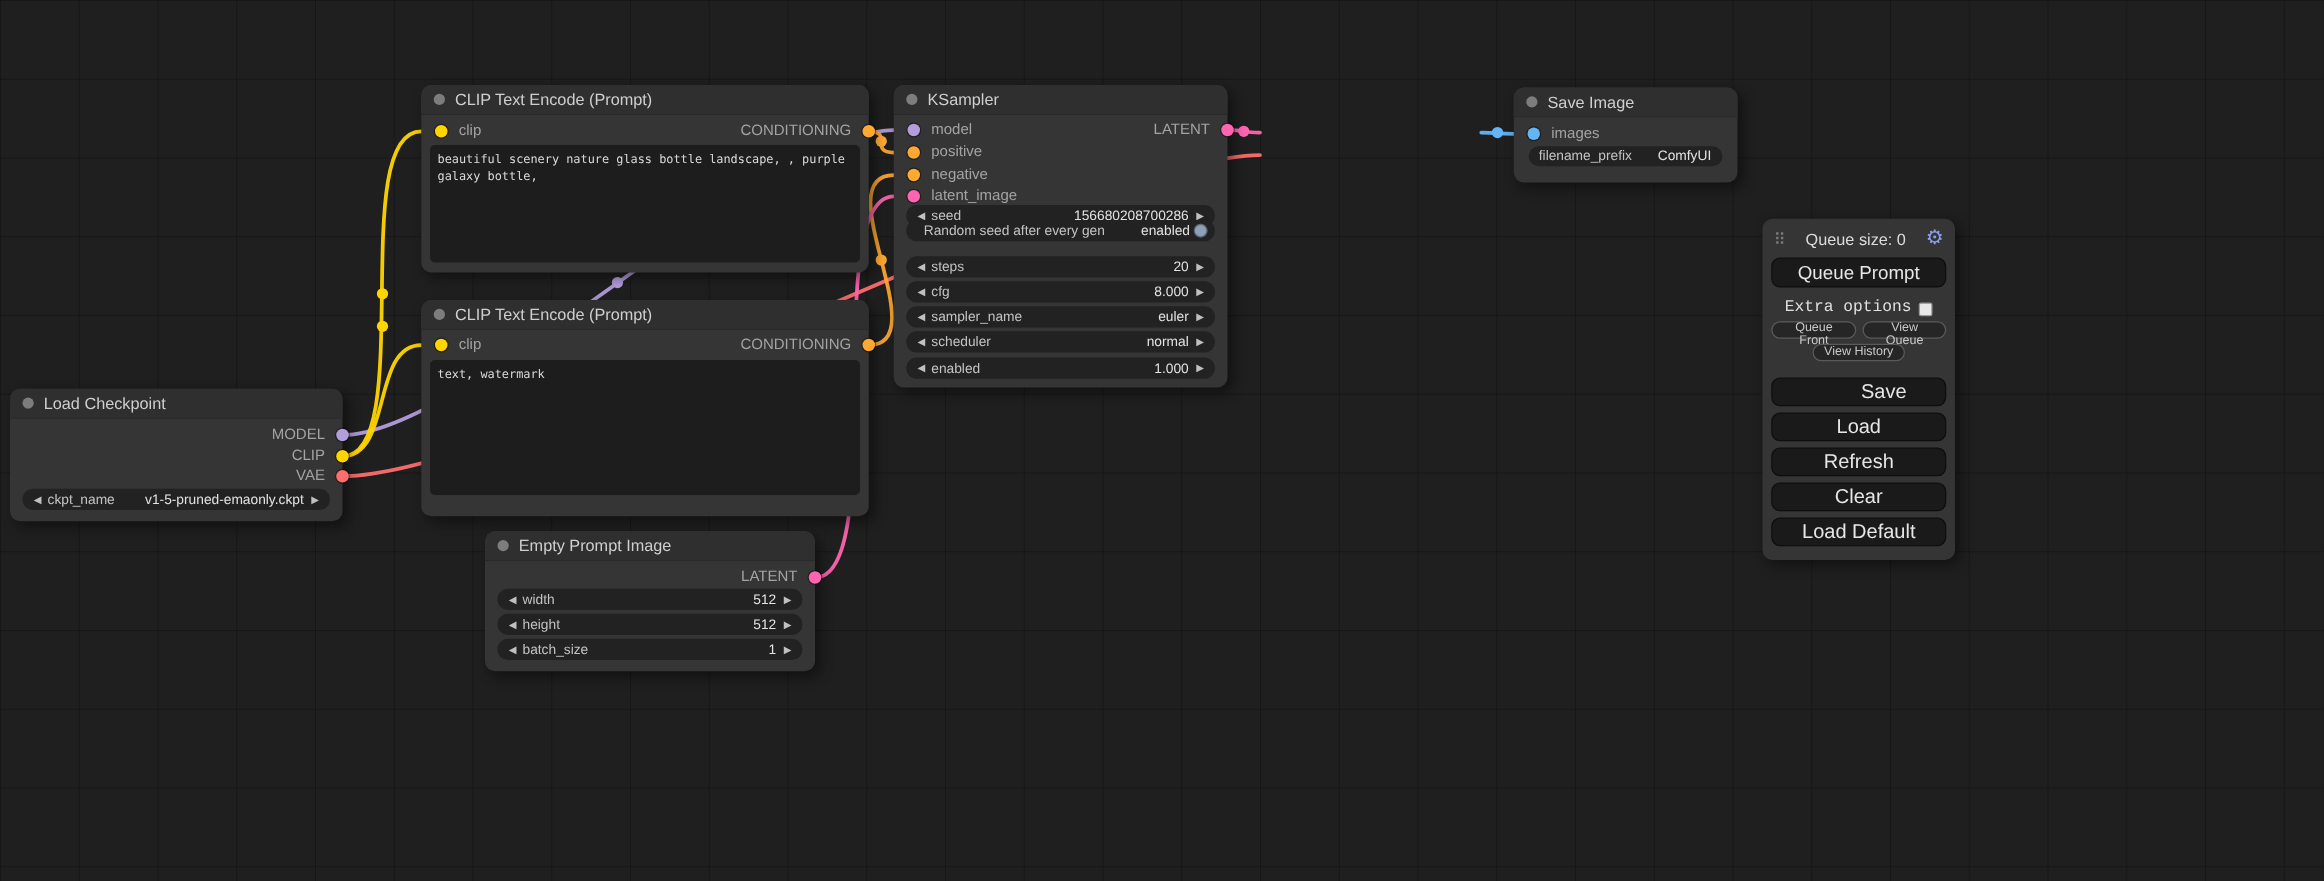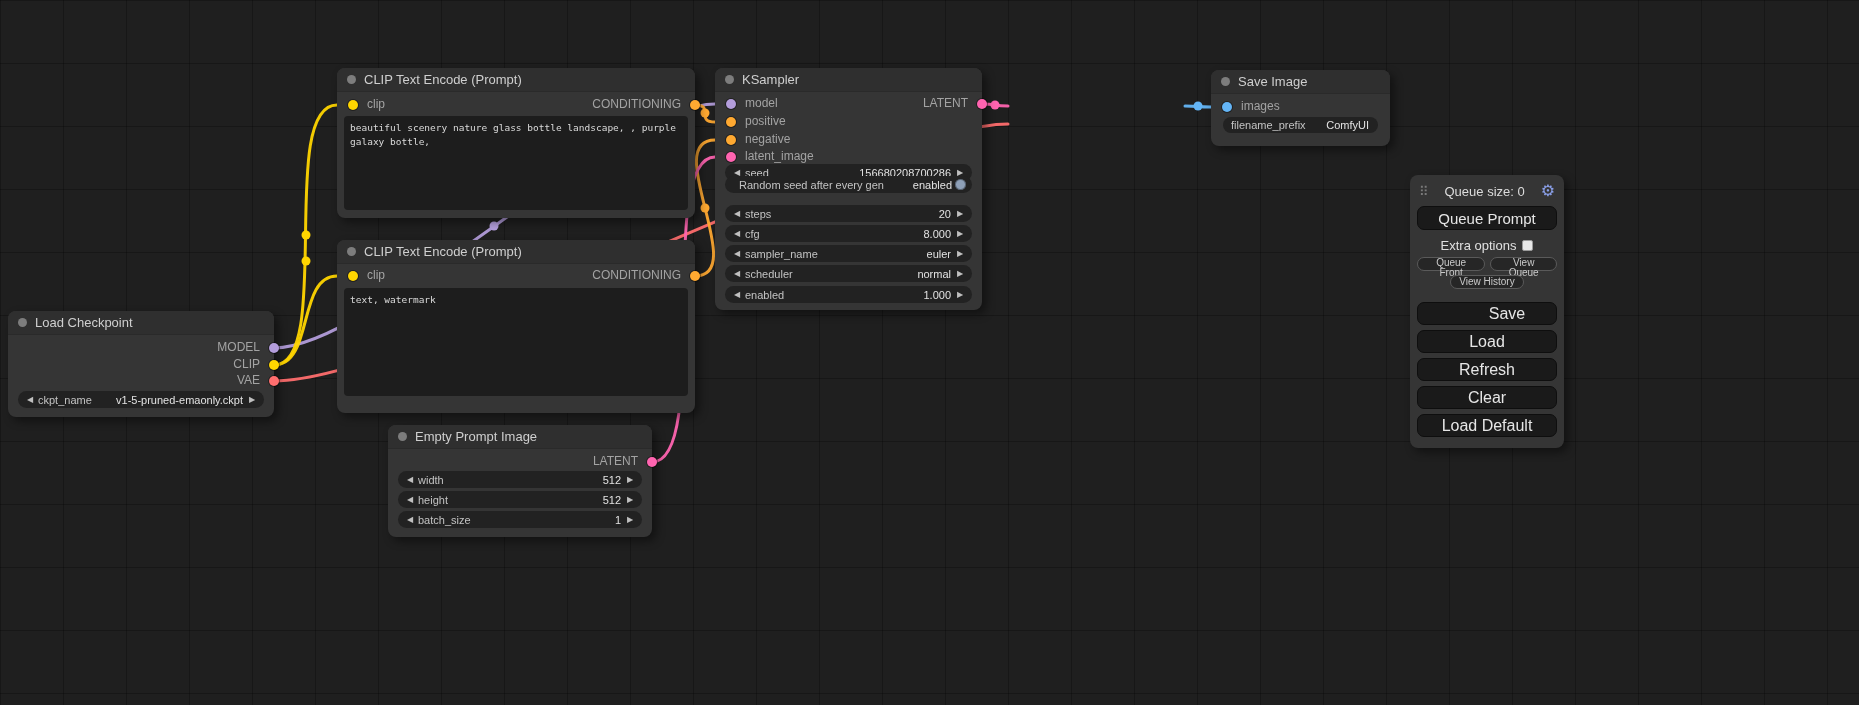--- a/index.html
+++ b/index.html
@@ -74,22 +74,22 @@
 
   button { appearance:none; font-family:"Liberation Sans",sans-serif; cursor:pointer; }
   .qbtn {
     width:100%; height:23px; background:#1a1a1a; color:#e6e6e6;
     border:1px solid #0e0e0e; border-radius:7px; font-size:16px; line-height:1;
   }
   .qbtn.big { height:24px; font-size:15px; margin-top:5px; }
   .qbtn.action { margin-top:5px; }
   .qbtn.first { margin-top:13px;padding-left:40px; }
 
-  .extra-row { display:flex; align-items:center; justify-content:center; gap:6px;
-               margin-top:8px; color:#e0e0e0; font-size:13px; }
+  .extra-row { display:flex; align-items:flex-end; justify-content:center; gap:6px;
+               margin-top:8px; color:#e0e0e0; font-size:13px;font-family:Liberation Mono, monospace; }
   .chk { width:11px; height:11px; background:#e8e8e8; border:1px solid #9a9a9a;
          border-radius:2px; cursor:pointer; }
 
   .small-row { display:flex; justify-content:center; gap:5px; margin-top:4px; }
   .sbtn {
     height:14px; background:#262626; color:#c9c9c9; border:1px solid #5a5a5a;
     border-radius:8px; font-size:10px; line-height:1; padding:0 8px;
   }
 </style>
 </head>

